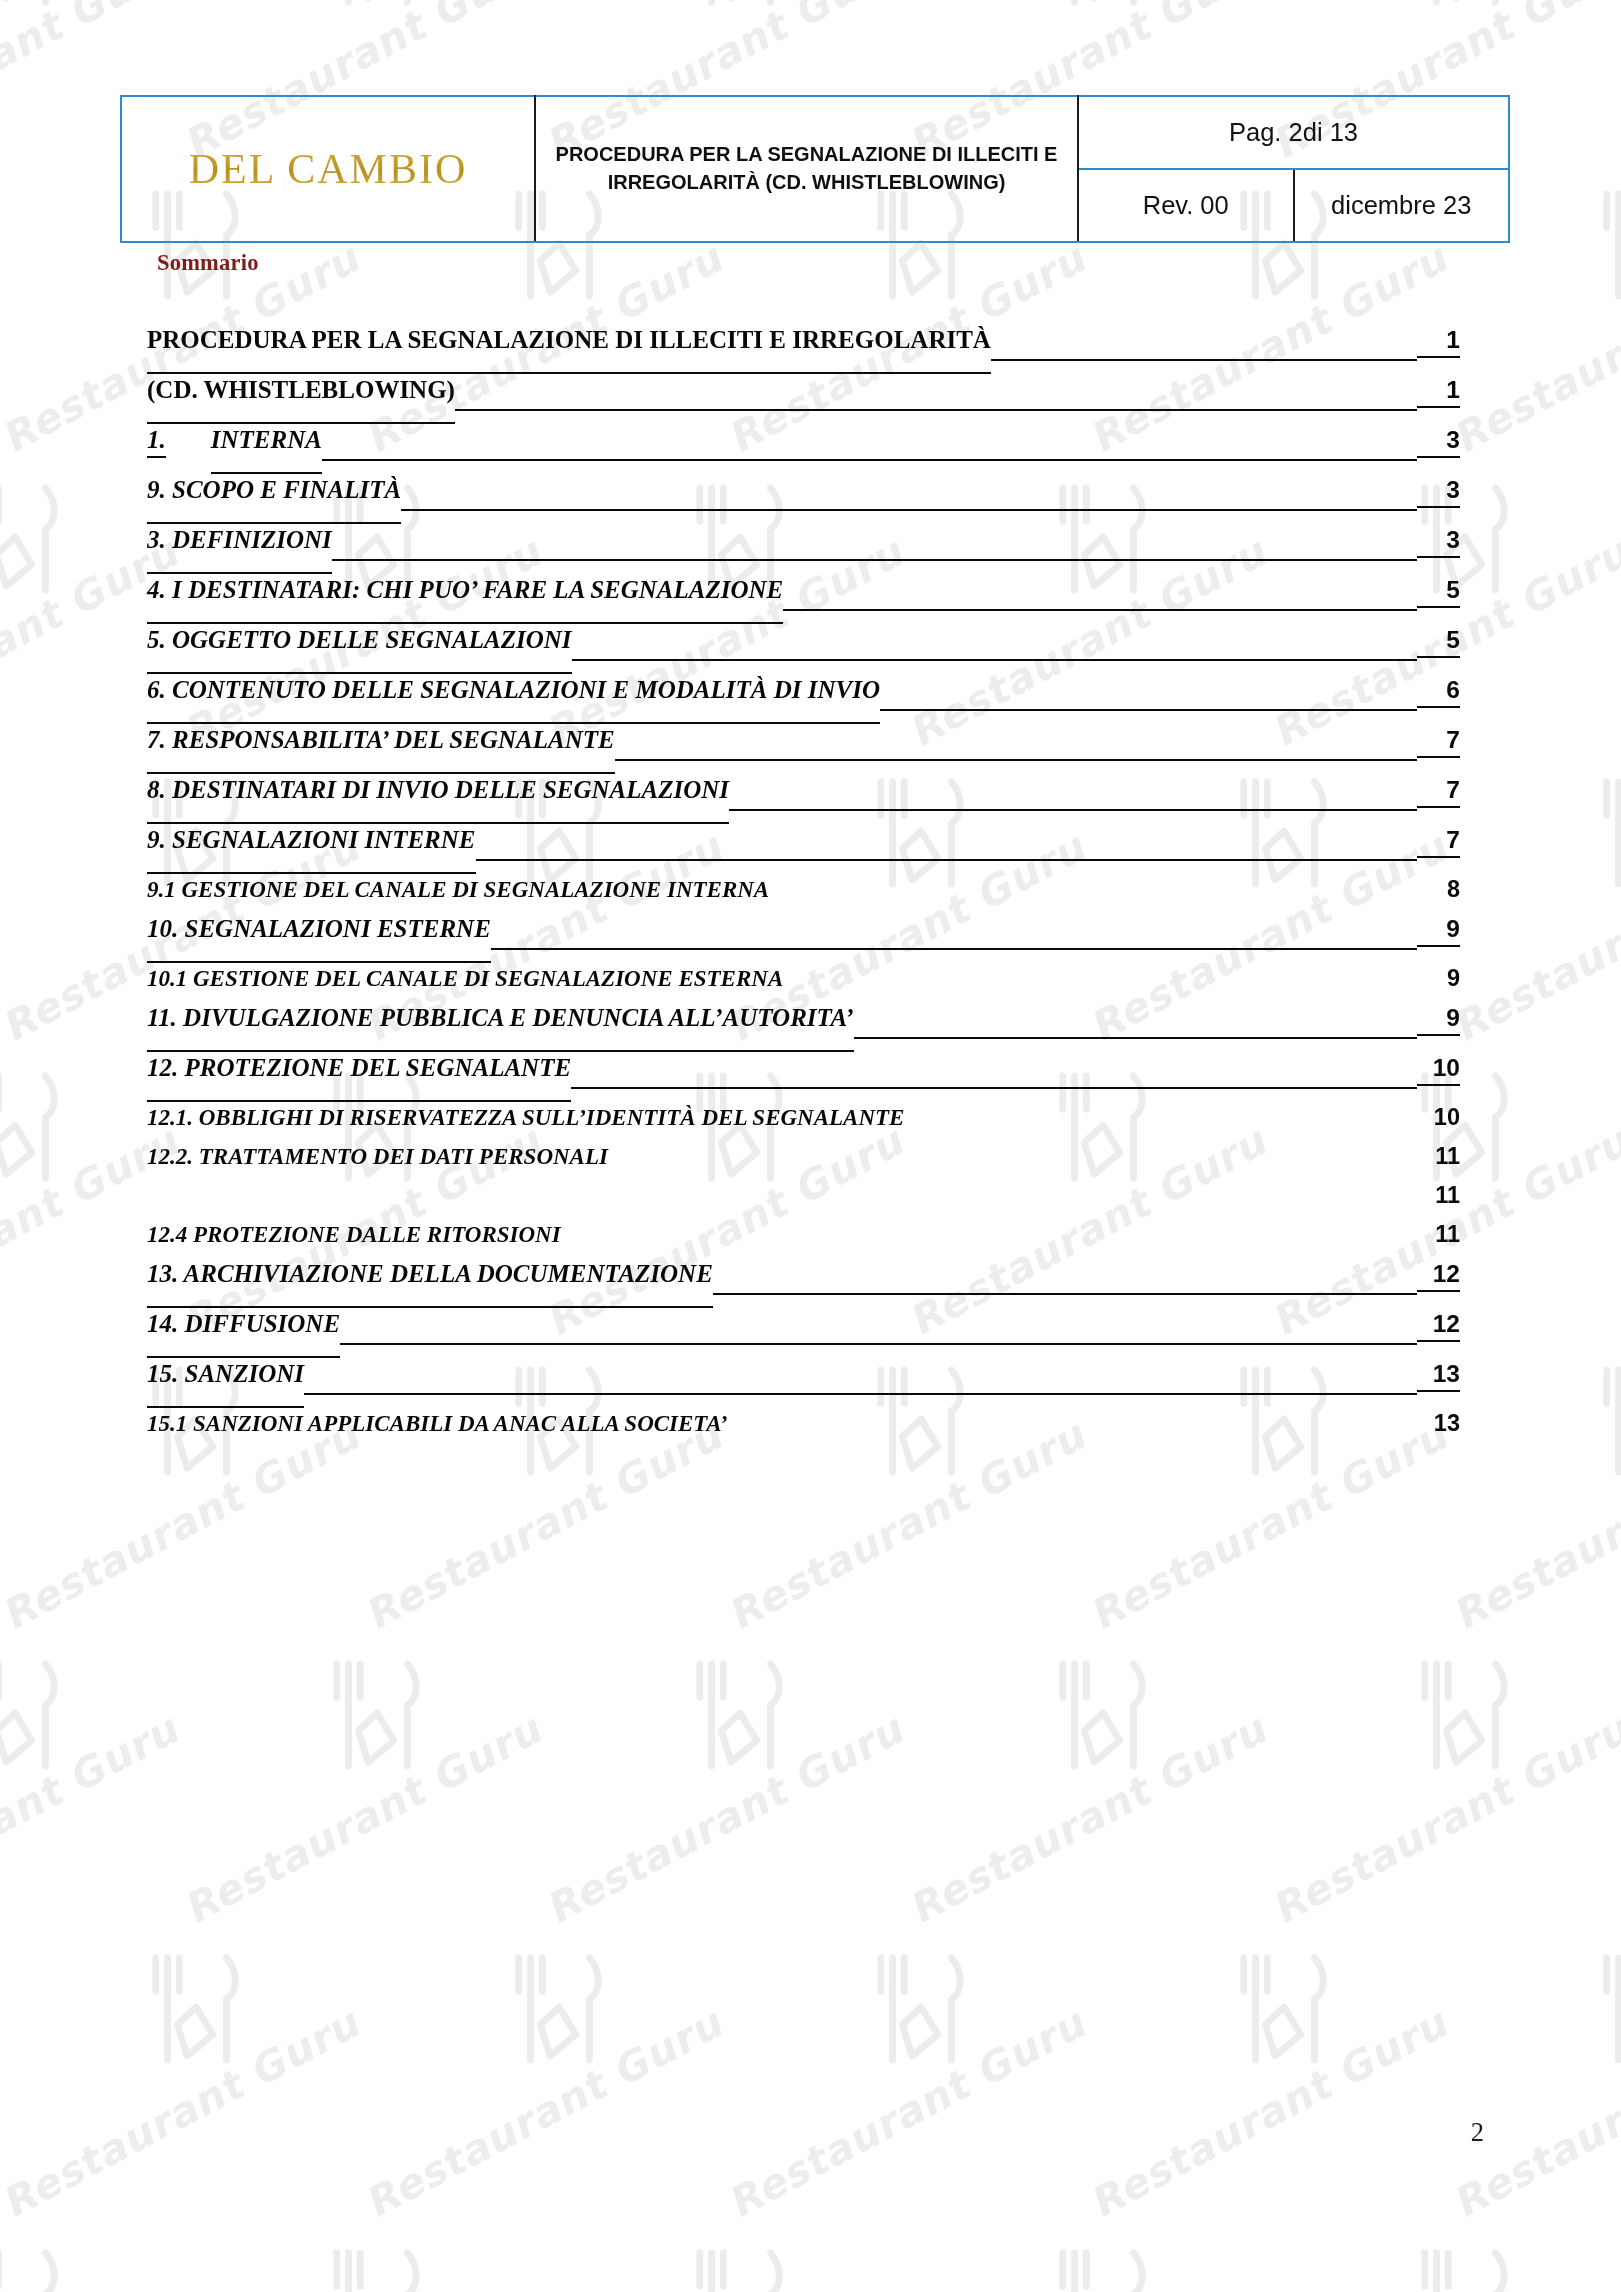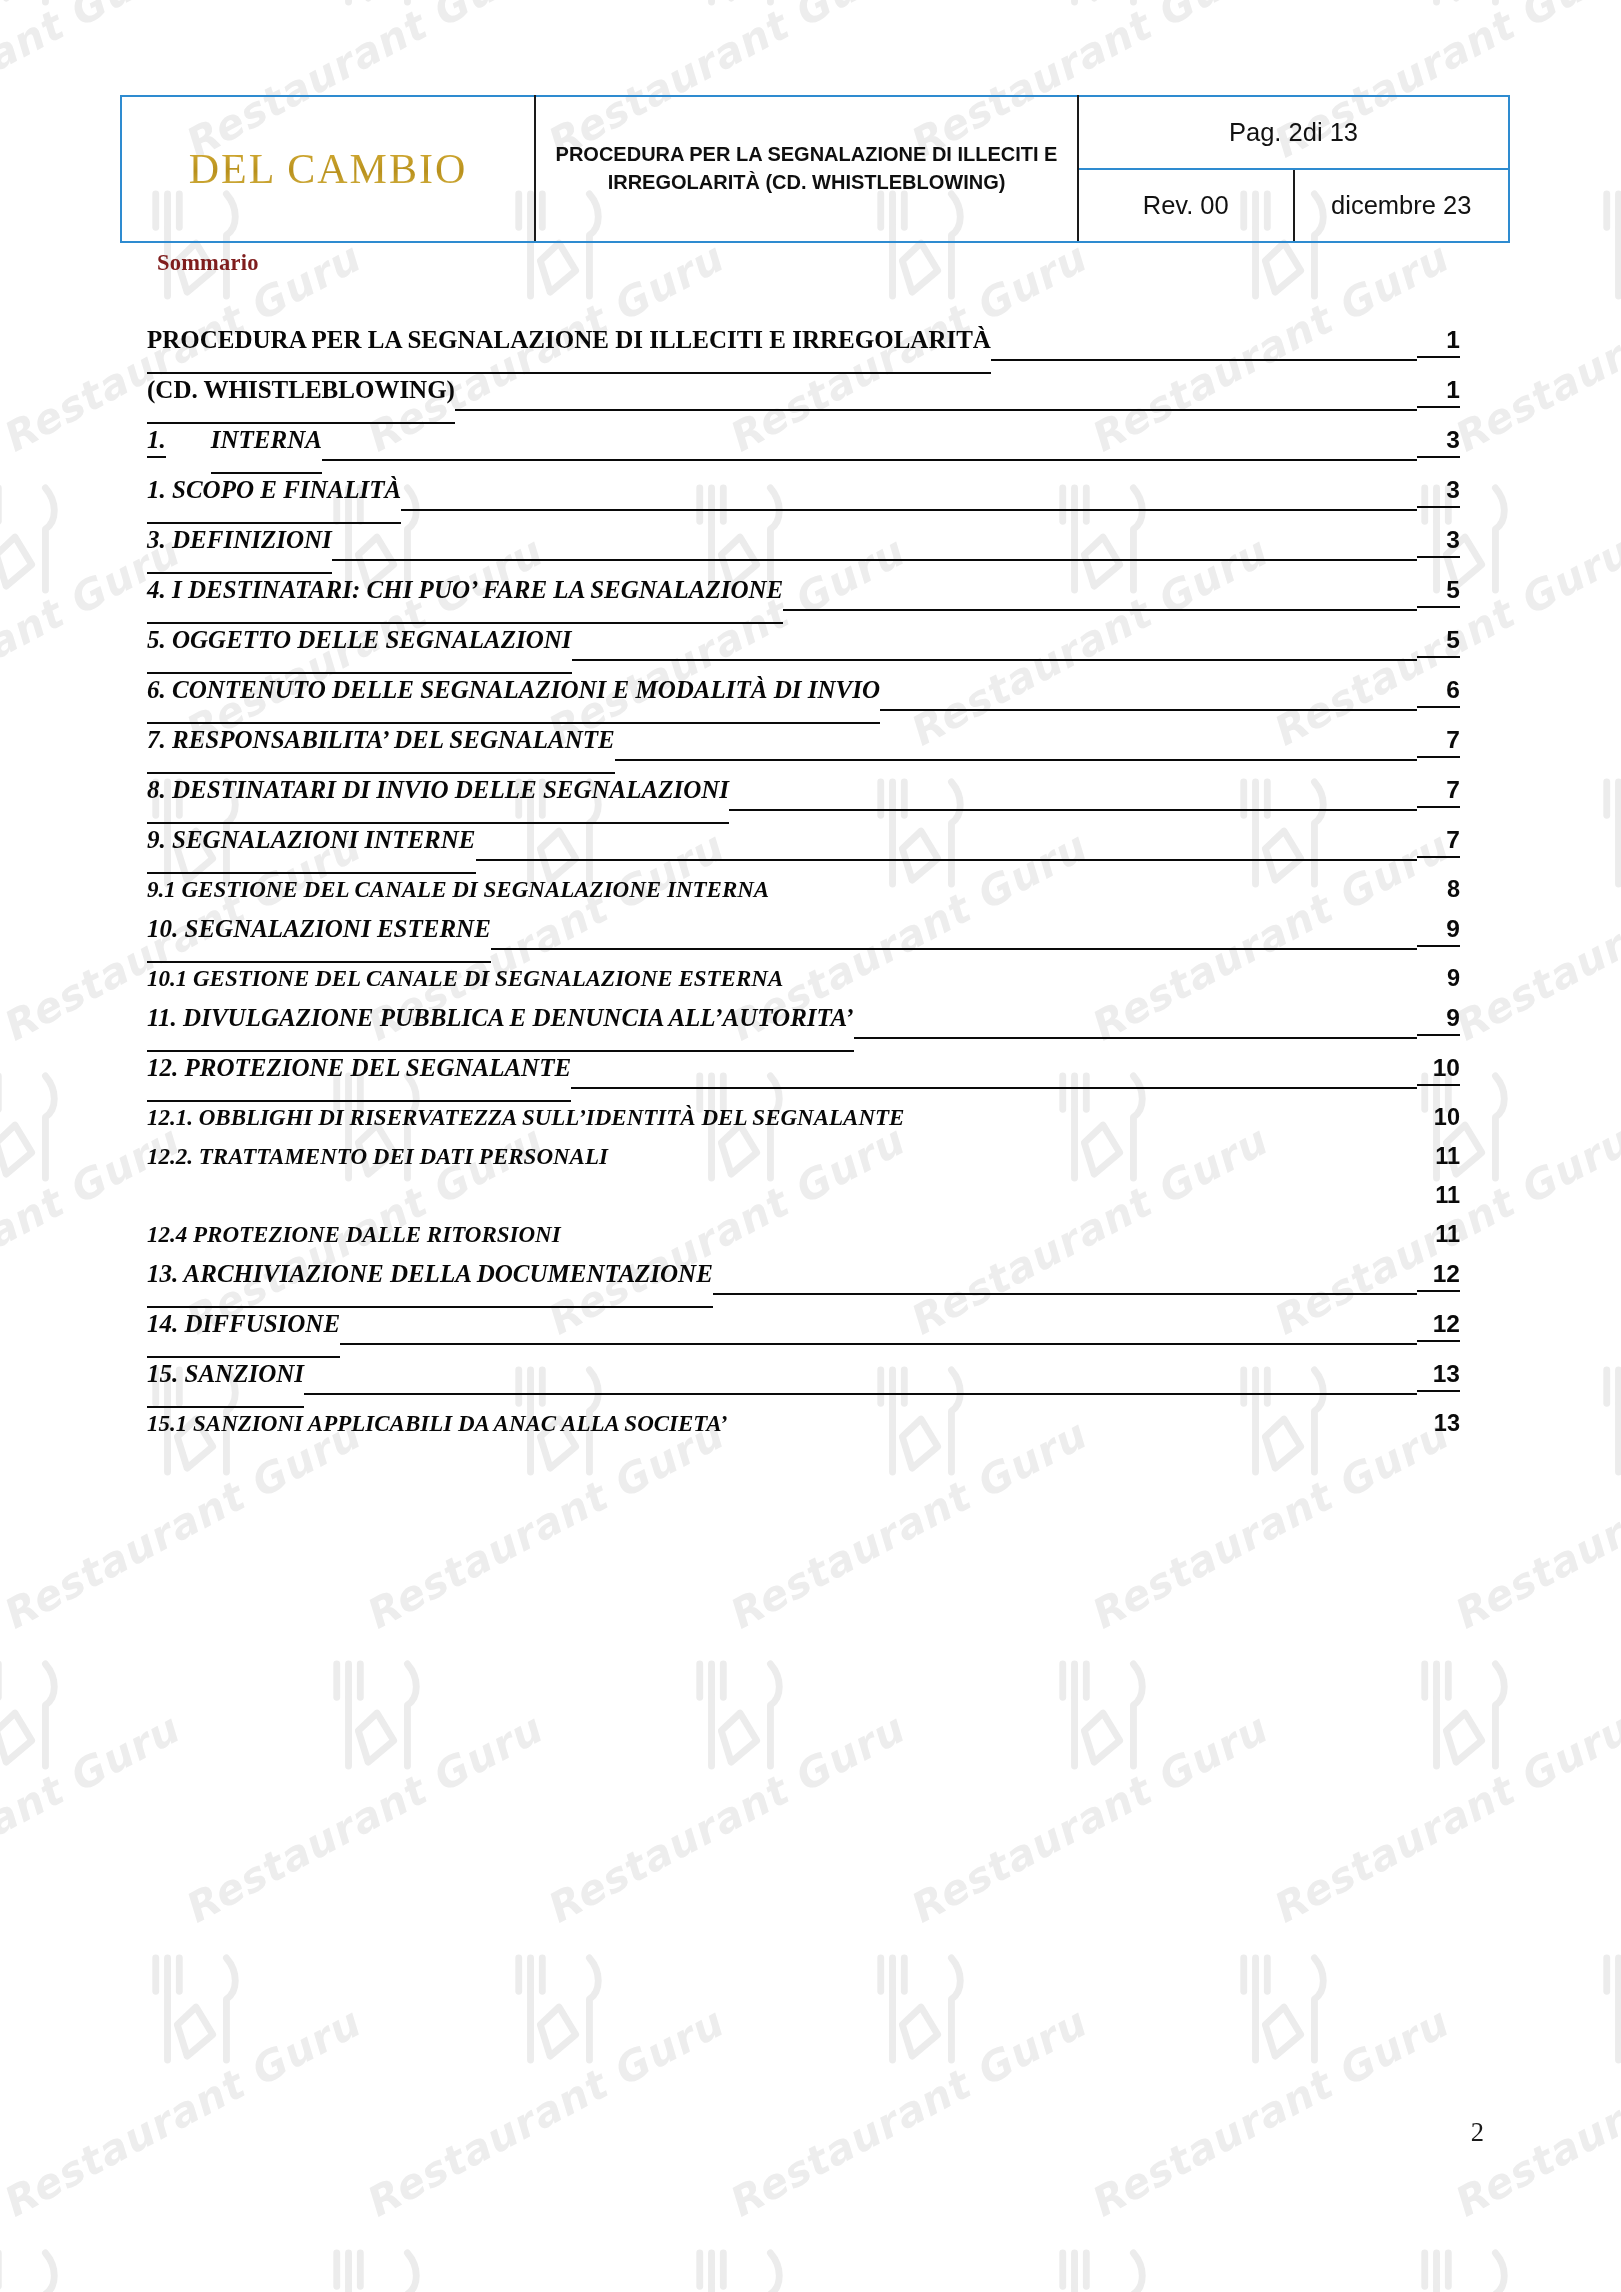--- a/index.html
+++ b/index.html
@@ -850,21 +850,21 @@
         <span class="toc-page">1</span>
       </div>
       <div class="toc-entry lvl1">
         <span class="toc-num-prefix">1.</span>
         <span class="toc-tabgap"></span>
         <span class="toc-label">INTERNA</span>
         <span class="toc-leader"></span>
         <span class="toc-page">3</span>
       </div>
       <div class="toc-entry lvl1">
-        <span class="toc-label">1. SCOPO E FINALITÀ</span>
+        <span class="toc-label">9. SCOPO E FINALITÀ</span>
         <span class="toc-leader"></span>
         <span class="toc-page">3</span>
       </div>
       <div class="toc-entry lvl1">
         <span class="toc-label">3. DEFINIZIONI</span>
         <span class="toc-leader"></span>
         <span class="toc-page">3</span>
       </div>
       <div class="toc-entry lvl1">
         <span class="toc-label">4. I DESTINATARI: CHI PUO’ FARE LA SEGNALAZIONE</span>

